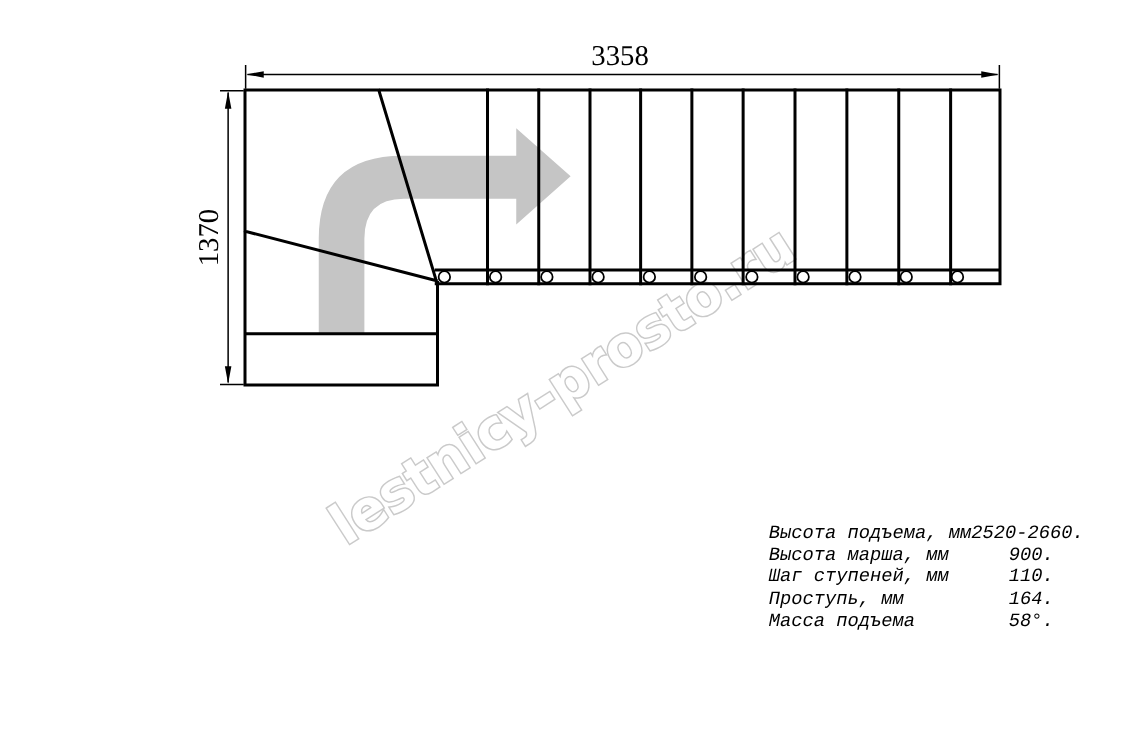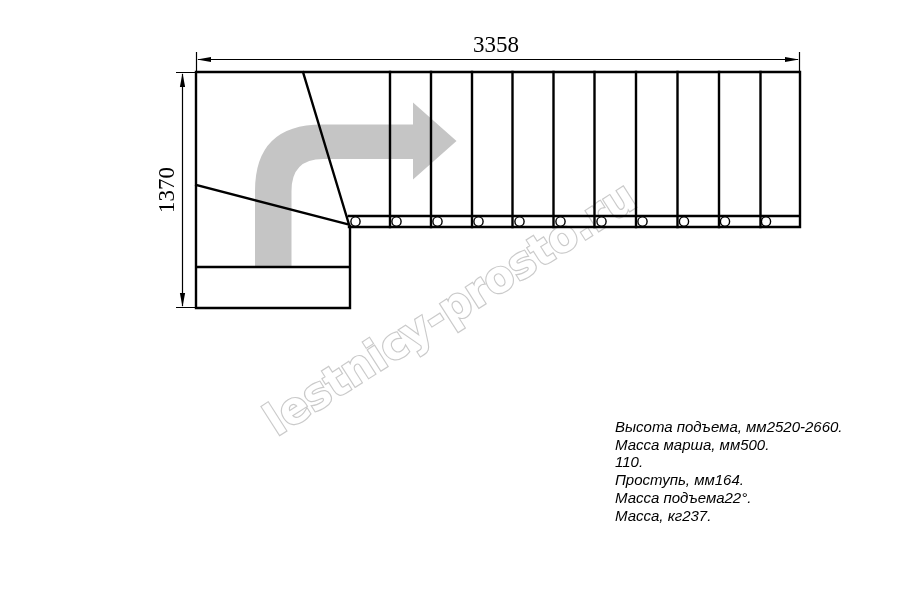--- a/index.html
+++ b/index.html
@@ -31,21 +31,21 @@
     left:615px;
     top:418px;
     width:228px;
     font-family:"Liberation Sans", sans-serif;
     font-style:italic;
     font-size:15px;
     line-height:17.7px;
     color:#000000;
     white-space:nowrap;
   }
-  .spec-row { display:flex; justify-content:flex-start; }
+  .spec-row { display:flex; justify-content:space-between;font-family:Liberation Mono, monospace; }
   .spec-label { text-align:left; }
   .spec-value { text-align:right; }
 </style>
 </head>
 <body>
 
 <div class="stage">
 
   <svg width="900" height="600" viewBox="0 0 900 600">
 
@@ -101,33 +101,30 @@
 
     <text class="dim-text" transform="translate(174,190) rotate(-90)" x="0" y="0" text-anchor="middle" fill="#000000">1370</text>
   </svg>
 
   <div class="specs">
     <div class="spec-row">
       <span class="spec-label">Высота подъема, мм</span>
       <span class="spec-value">2520-2660.</span>
     </div>
     <div class="spec-row">
-      <span class="spec-label">Масса марша, мм</span>
-      <span class="spec-value">500.</span>
+      <span class="spec-label">Высота марша, мм</span>
+      <span class="spec-value">900.</span>
     </div>
     <div class="spec-row">
+      <span class="spec-label">Шаг ступеней, мм</span>
       <span class="spec-value">110.</span>
     </div>
     <div class="spec-row">
       <span class="spec-label">Проступь, мм</span>
       <span class="spec-value">164.</span>
     </div>
     <div class="spec-row">
       <span class="spec-label">Масса подъема</span>
-      <span class="spec-value">22°.</span>
-    </div>
-    <div class="spec-row">
-      <span class="spec-label">Масса, кг</span>
-      <span class="spec-value">237.</span>
+      <span class="spec-value">58°.</span>
     </div>
   </div>
 
 </div>
 
 </body></html>

